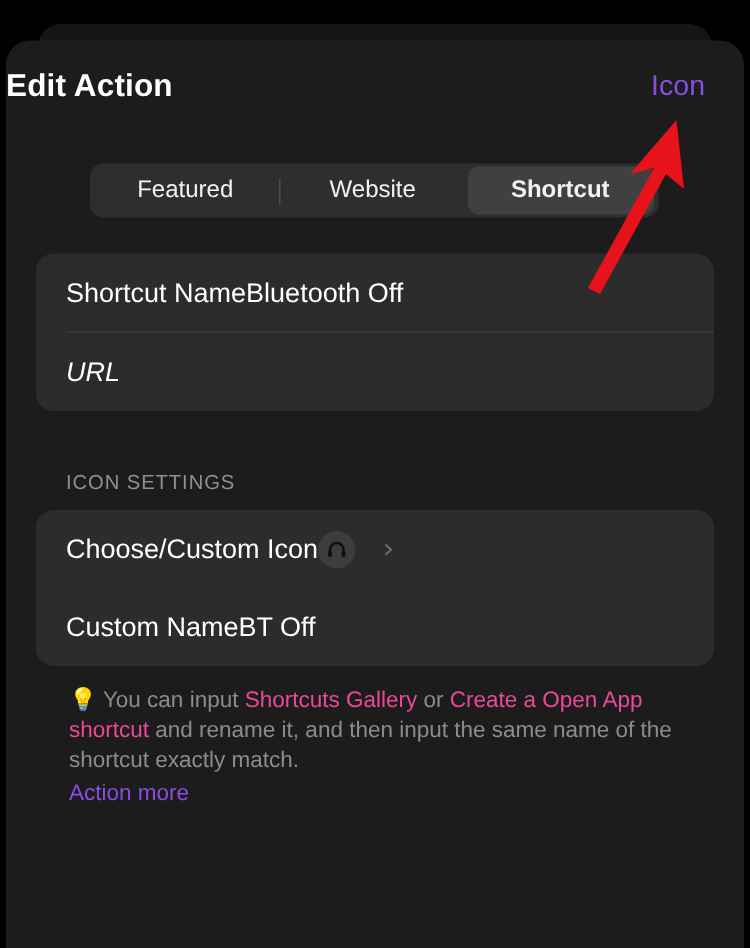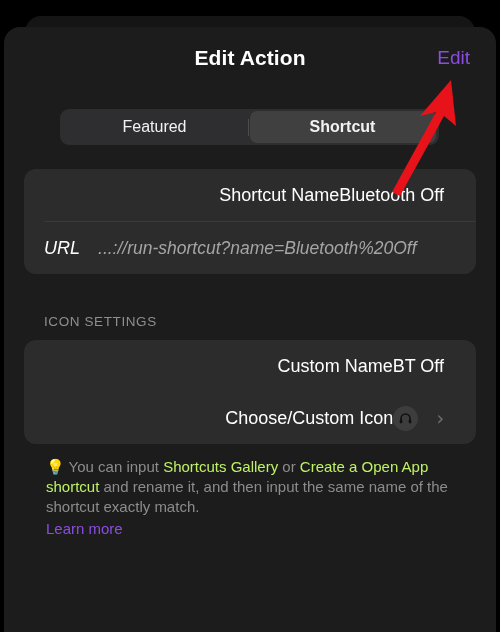--- a/index.html
+++ b/index.html
@@ -19,21 +19,21 @@
   }
   .sheet-front {
     position:absolute; left:4px; top:27px; width:492px; height:605px;
     background:#1c1c1c; border-radius:16px 16px 0 0;
     overflow:hidden;
   }
 
   
   .header {
     position:relative; height:62px;
-    display:flex; align-items:center; justify-content:center;
+    display:flex; align-items:center; justify-content:flex-start;
   }
   .header-title {
     font-size:21px; font-weight:bold; color:#ffffff; letter-spacing:.1px;
   }
   .save-btn {
     position:absolute; right:22px; top:50%; transform:translateY(-50%);
     font-size:19px; color:#8a4de2; background:none; border:none;
     font-family:"Liberation Sans", sans-serif; cursor:pointer; padding:2px 4px;
   }
 
@@ -55,22 +55,22 @@
   }
   .seg-div.hidden { background:transparent; }
 
   
   .content { padding:0 20px; }
 
   .card {
     background:#2c2c2c; border-radius:12px; margin-top:24px; overflow:hidden;
   }
   .row {
-    display:flex; align-items:center; justify-content:flex-end;
-    height:52px; padding:0 32px; cursor:pointer;
+    display:flex; align-items:center; justify-content:flex-start;
+    height:52px; padding:0 20px; cursor:pointer;
   }
   .row-label { font-size:18px; color:#ffffff; }
   .row-value { font-size:18px; color:#ffffff; }
   .row-value.url { color:#a5a5a5; font-size:17.5px; }
   .sep { height:1px; background:#3a3a3a; margin-left:20px; }
 
   .url-row { display:flex; align-items:center; gap:18px; height:52px; padding:0 20px;font-style:italic; }
   .url-row .row-label { flex:0 0 auto; }
 
   .section-title {
@@ -84,91 +84,91 @@
     width:25px; height:25px; border-radius:50%; background:#3d3d3d;
     display:flex; align-items:center; justify-content:center;
   }
   .chevron { color:#6d6d70; font-size:19px; line-height:1; font-family:"DejaVu Sans", sans-serif; }
 
   
   .footer {
     padding:13px 22px 0 22px; font-size:15px; line-height:20px; color:#8c8c8c;
   }
   .bulb { font-size:15px; }
-  .lnk { color:#bef264; cursor:pointer; }
+  .lnk { color:#ec4899; cursor:pointer; }
   .learn { display:inline-block; margin-top:2px; color:#8a4de2; cursor:pointer; font-size:15px; }
 
   
   .arrow { position:absolute; left:0; top:0; pointer-events:none; }
 </style>
 </head>
 <body>
 
 <div id="root">
 
   <div class="sheet-back"></div>
 
   <div class="sheet-front">
 
     <div class="header">
       <div class="header-title">Edit Action</div>
-      <button class="save-btn">Edit</button>
+      <button class="save-btn">Icon</button>
     </div>
 
     <div class="seg-wrap">
       <div class="segmented">
         <div class="seg-item">Featured</div>
         <div class="seg-div"></div>
+        <div class="seg-item">Website</div>
         <div class="seg-div hidden"></div>
         <div class="seg-item selected">Shortcut</div>
         <div class="seg-div hidden"></div>
       </div>
     </div>
 
     <div class="content">
 
       <div class="card">
         <div class="row">
           <span class="row-label">Shortcut Name</span>
           <span class="row-value">Bluetooth Off</span>
         </div>
         <div class="sep"></div>
         <div class="url-row">
           <span class="row-label">URL</span>
-          <span class="row-value url">...://run-shortcut?name=Bluetooth%20Off</span>
         </div>
       </div>
 
       <div class="section-title">ICON SETTINGS</div>
 
       <div class="card tight">
-        <div class="row">
-          <span class="row-label">Custom Name</span>
-          <span class="row-value">BT Off</span>
-        </div>
         <div class="row">
           <span class="row-label">Choose/Custom Icon</span>
           <span class="row-right">
             <span class="icon-circle">
               <svg width="15" height="15" viewBox="0 0 20 20" aria-hidden="true">
                 <path d="M4 13 V10 a6 6 0 0 1 12 0 v3" fill="none" stroke="#111" stroke-width="2.2" stroke-linecap="round"></path>
                 <rect x="2.2" y="11.2" width="3.6" height="5.4" rx="1.8" fill="#111"></rect>
                 <rect x="14.2" y="11.2" width="3.6" height="5.4" rx="1.8" fill="#111"></rect>
               </svg>
             </span>
             <span class="chevron">›</span>
           </span>
         </div>
+        <div class="row">
+          <span class="row-label">Custom Name</span>
+          <span class="row-value">BT Off</span>
+        </div>
       </div>
 
       <div class="footer">
         <span class="bulb">💡</span>
         <span>You can input </span><span class="lnk">Shortcuts Gallery</span><span> or </span><span class="lnk">Create a Open App shortcut</span><span> and rename it, and then input the same name of the shortcut exactly match.</span>
         <br>
-        <span class="learn">Learn more</span>
+        <span class="learn">Action more</span>
       </div>
 
     </div>
   </div>
 
   <svg class="arrow" width="500" height="632">
     <path d="M 392 192 L 436 112 L 420 116 L 451 80 L 456 126 L 444 116 L 400 196 Z" fill="#e8121b"></path>
   </svg>
 
 </div>

